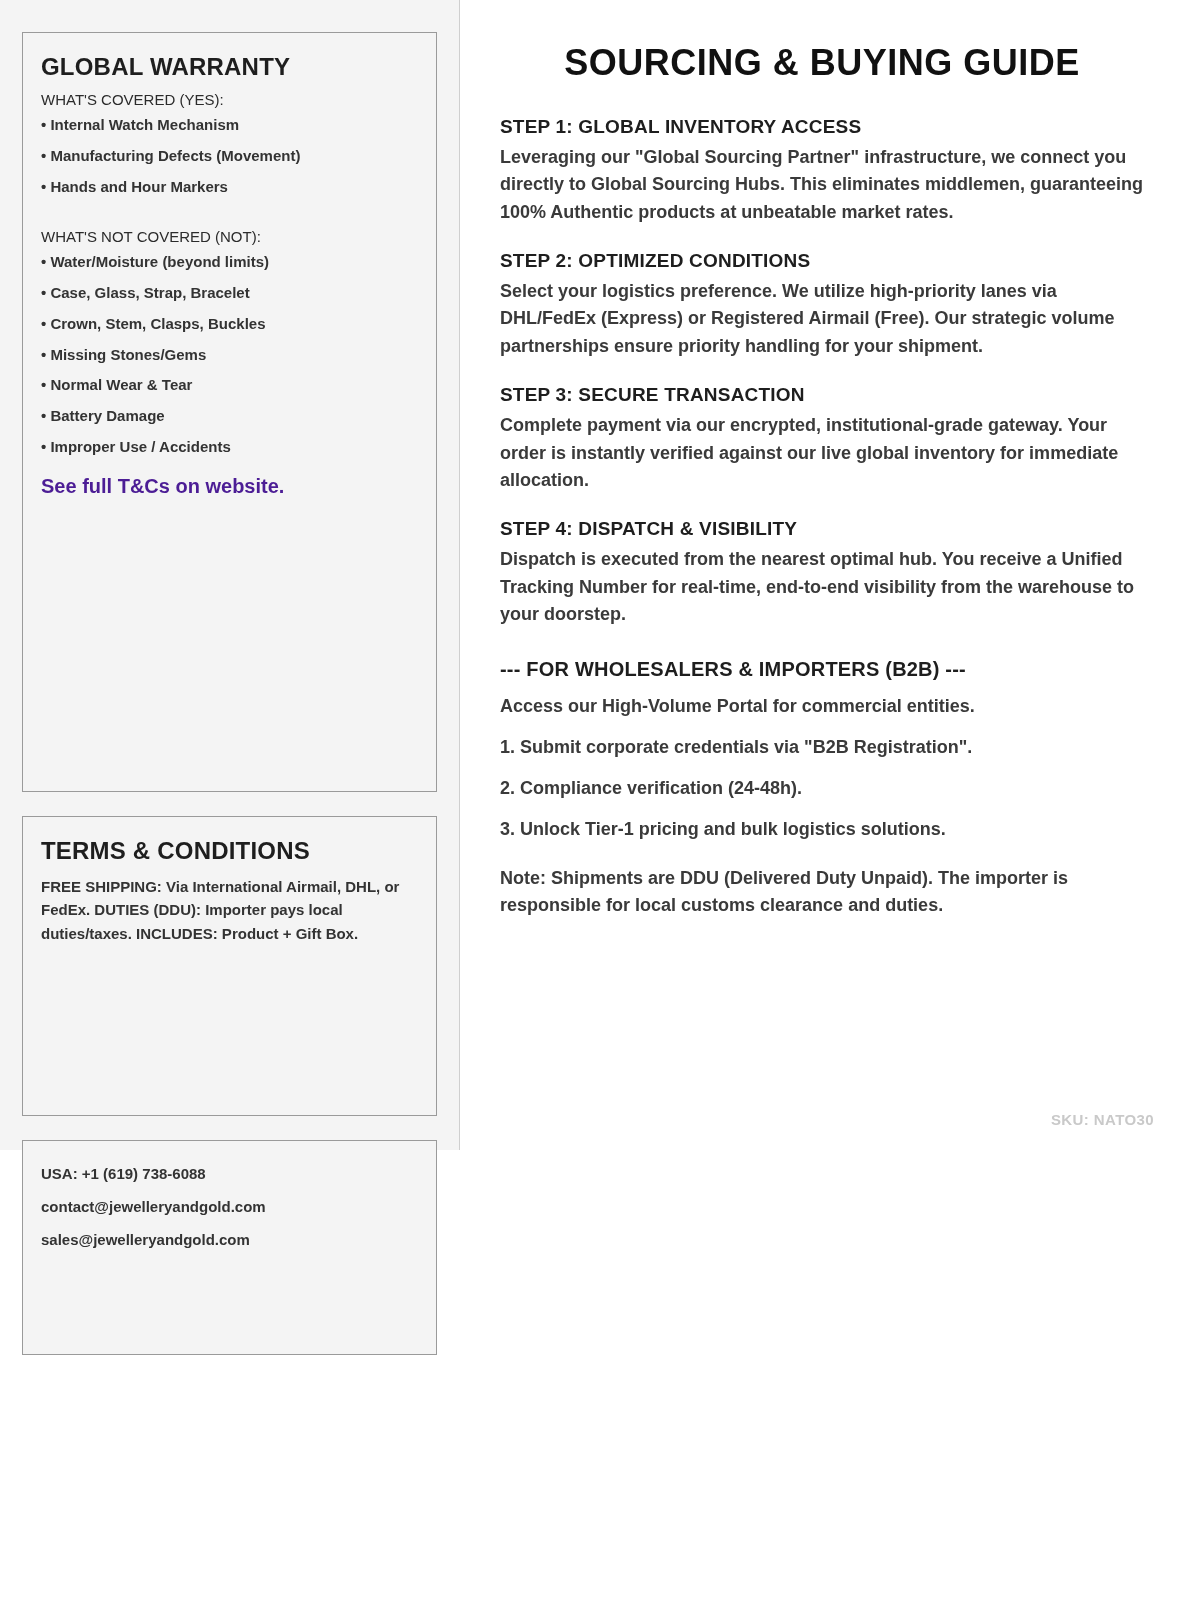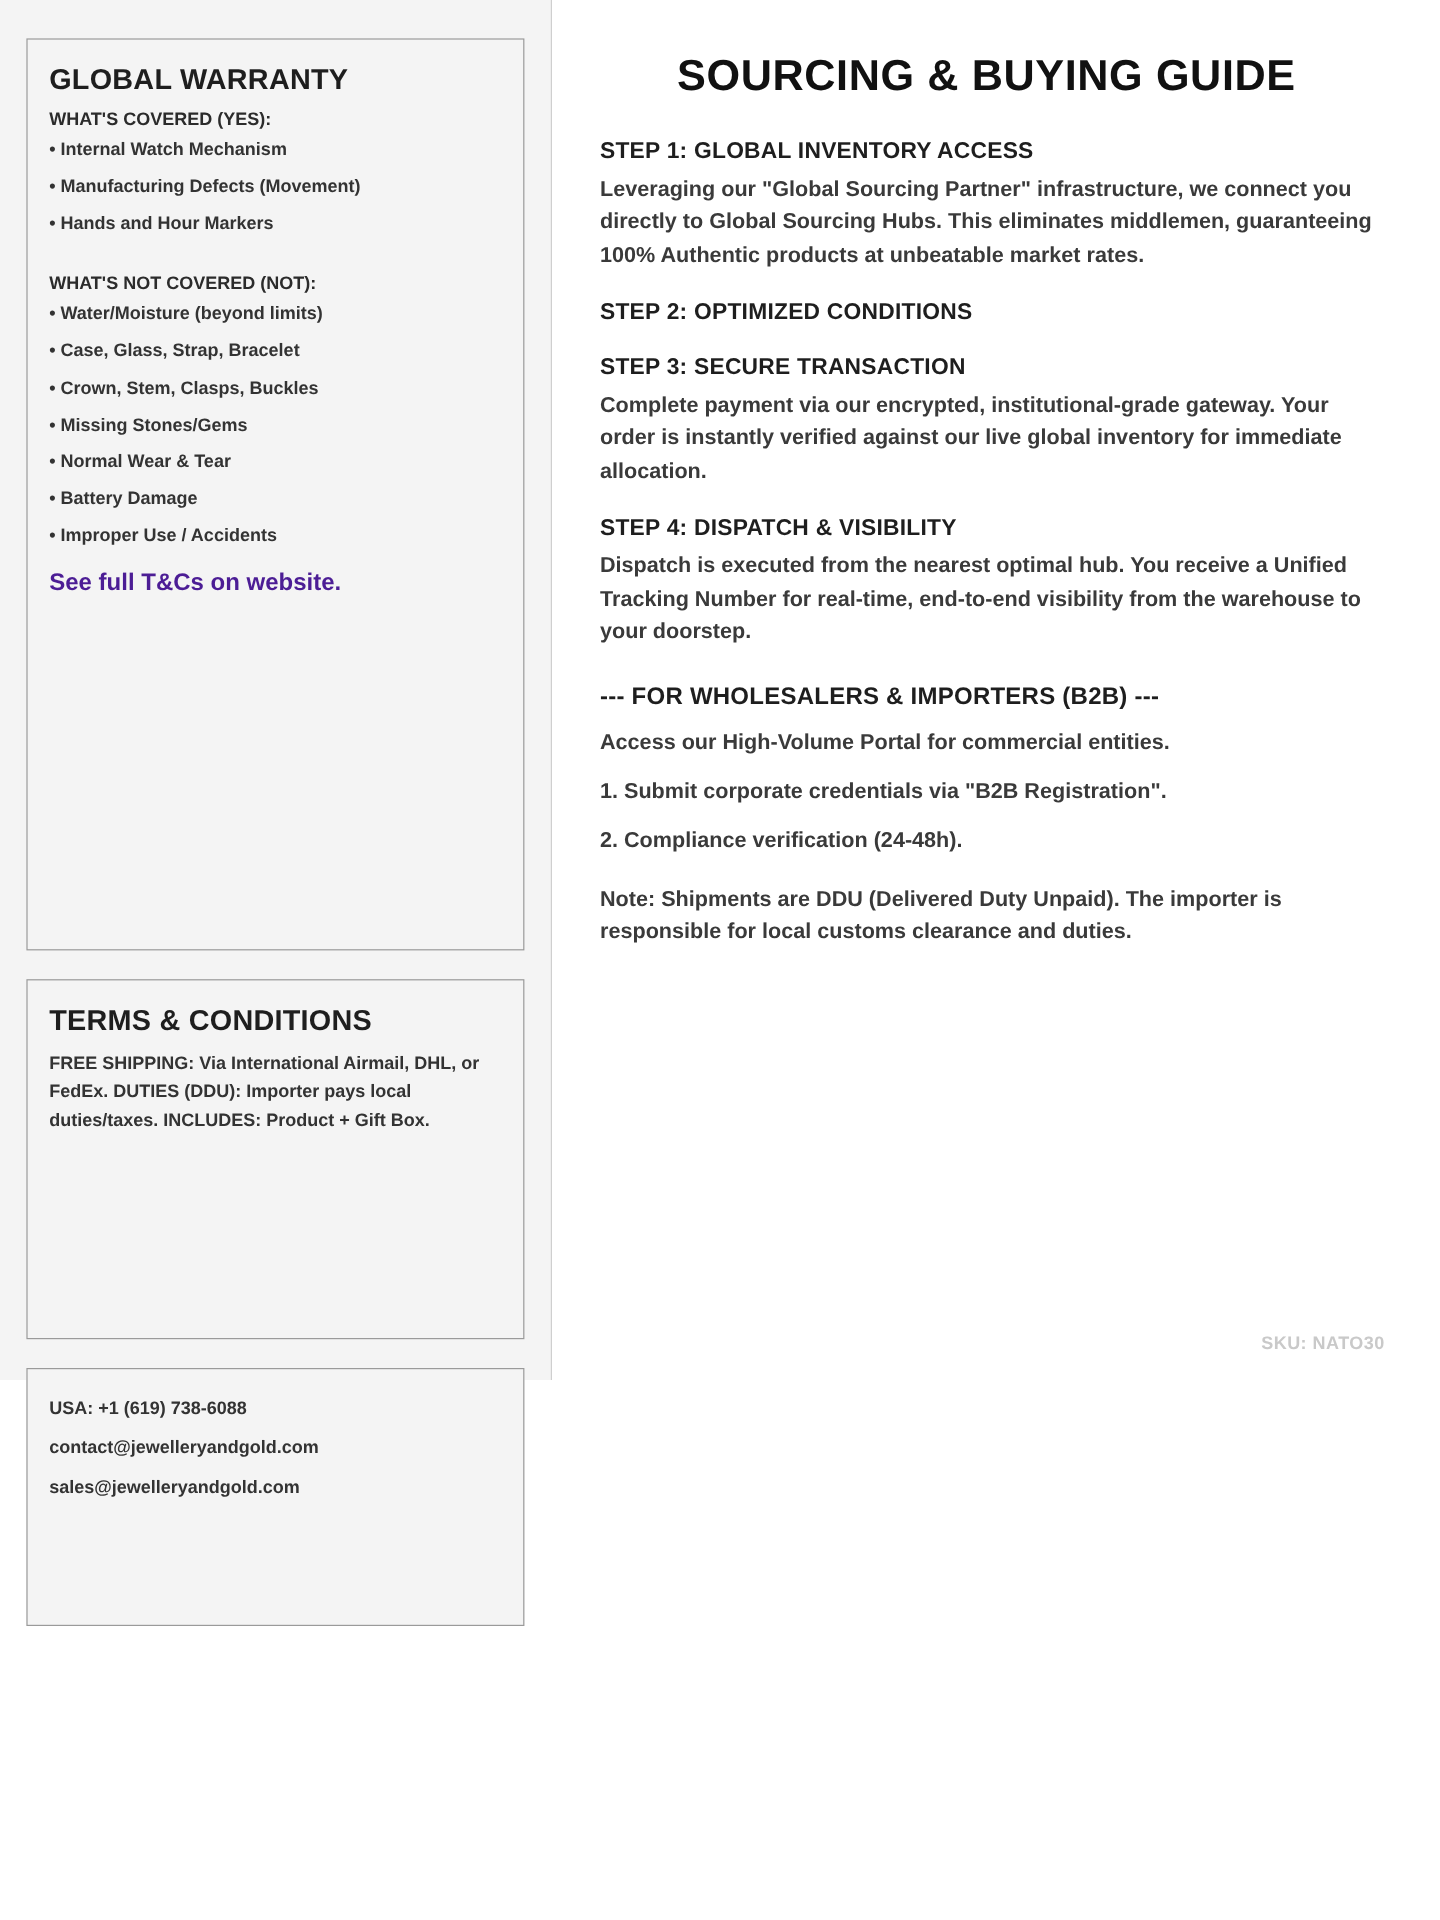--- a/index.html
+++ b/index.html
@@ -39,21 +39,21 @@
   }
   .panel-title {
     font-size: 24px;
     font-weight: bold;
     letter-spacing: 0.2px;
     color: #1e1e1e;
     margin: 0 0 10px 0;
   }
   .sub-head {
     font-size: 15px;
-    font-weight: bold;
+    font-weight: normal;
     color: #2b2b2b;
     margin: 6px 0 8px 0;
   }
   .bullet {
     font-size: 15px;
     font-weight: bold;
     color: #333333;
     margin: 0 0 12px 0;
     line-height: 1.25;
   }
@@ -186,34 +186,36 @@
   <div class="right-col">
     <h1 class="guide-title">SOURCING &amp; BUYING GUIDE</h1>
 
     <div class="step">
       <div class="step-head">STEP 1: GLOBAL INVENTORY ACCESS</div>
       <p class="step-body">Leveraging our "Global Sourcing Partner" infrastructure, we connect you directly to Global Sourcing Hubs. This eliminates middlemen, guaranteeing 100% Authentic products at unbeatable market rates.</p>
     </div>
 
     <div class="step">
       <div class="step-head">STEP 2: OPTIMIZED CONDITIONS</div>
+      <p class="step-body">Select your logistics preference. We utilize high-priority lanes via DHL/FedEx (Express) or Registered Airmail (Free). Our strategic volume partnerships ensure priority handling for your shipment.</p>
     </div>
 
     <div class="step">
       <div class="step-head">STEP 3: SECURE TRANSACTION</div>
       <p class="step-body">Complete payment via our encrypted, institutional-grade gateway. Your order is instantly verified against our live global inventory for immediate allocation.</p>
     </div>
 
     <div class="step">
       <div class="step-head">STEP 4: DISPATCH &amp; VISIBILITY</div>
       <p class="step-body">Dispatch is executed from the nearest optimal hub. You receive a Unified Tracking Number for real-time, end-to-end visibility from the warehouse to your doorstep.</p>
     </div>
 
     <div class="b2b-head">--- FOR WHOLESALERS &amp; IMPORTERS (B2B) ---</div>
     <p class="b2b-line">Access our High-Volume Portal for commercial entities.</p>
     <p class="b2b-line">1. Submit corporate credentials via "B2B Registration".</p>
     <p class="b2b-line">2. Compliance verification (24-48h).</p>
+    <p class="b2b-line">3. Unlock Tier-1 pricing and bulk logistics solutions.</p>
     <p class="b2b-note">Note: Shipments are DDU (Delivered Duty Unpaid). The importer is responsible for local customs clearance and duties.</p>
 
     <div class="sku">SKU: NATO30</div>
   </div>
 
 </div>
 
 </body></html>

